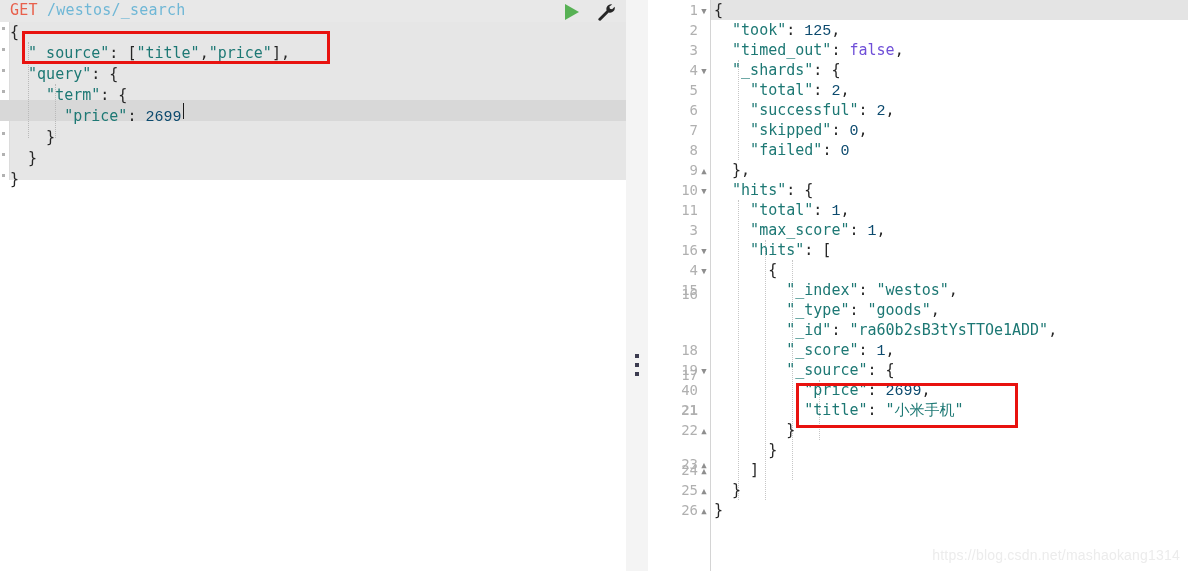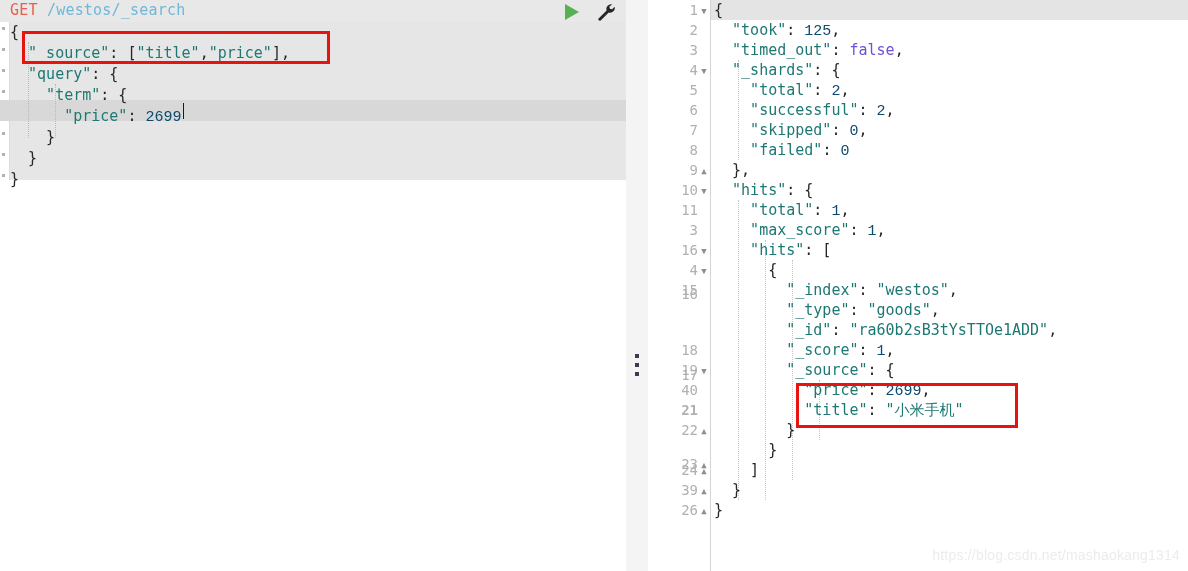--- a/index.html
+++ b/index.html
@@ -306,21 +306,21 @@
       <div class="gutter-row" style="top: 280px;"><span class="num">15</span><span class="arrow"></span></div>
       <div class="gutter-row" style="top: 284px;"><span class="num">16</span><span class="arrow"></span></div>
       <div class="gutter-row" style="top: 320px; margin-top: 45px;"><span class="num">17</span><span class="arrow"></span></div>
       <div class="gutter-row" style="top: 340px;"><span class="num">18</span><span class="arrow"></span></div>
       <div class="gutter-row" style="top: 360px;"><span class="num">19</span><span class="arrow">▼</span></div>
       <div class="gutter-row" style="top: 380px;"><span class="num">40</span><span class="arrow"></span></div>
       <div class="gutter-row" style="top: 400px; font-weight: bold;"><span class="num">21</span><span class="arrow"></span></div>
       <div class="gutter-row" style="top: 420px;"><span class="num">22</span><span class="arrow">▲</span></div>
       <div class="gutter-row" style="top: 454px;"><span class="num">23</span><span class="arrow">▲</span></div>
       <div class="gutter-row" style="top: 460px;"><span class="num">24</span><span class="arrow">▲</span></div>
-      <div class="gutter-row" style="top: 480px;"><span class="num">39</span><span class="arrow">▲</span></div>
+      <div class="gutter-row" style="top: 480px;"><span class="num">25</span><span class="arrow">▲</span></div>
       <div class="gutter-row" style="top: 500px;"><span class="num">26</span><span class="arrow">▲</span></div>
     </div>
 
   <span class="r-indent" style="left:90px;  top:60px;  height:100px;"></span>
   <span class="r-indent" style="left:90px;  top:200px; height:300px;"></span>
   <span class="r-indent" style="left:117px; top:240px; height:260px;"></span>
   <span class="r-indent" style="left:144px; top:260px; height:220px;"></span>
   <span class="r-indent" style="left:171px; top:380px; height:60px;"></span>
 
   <div id="right-code">

